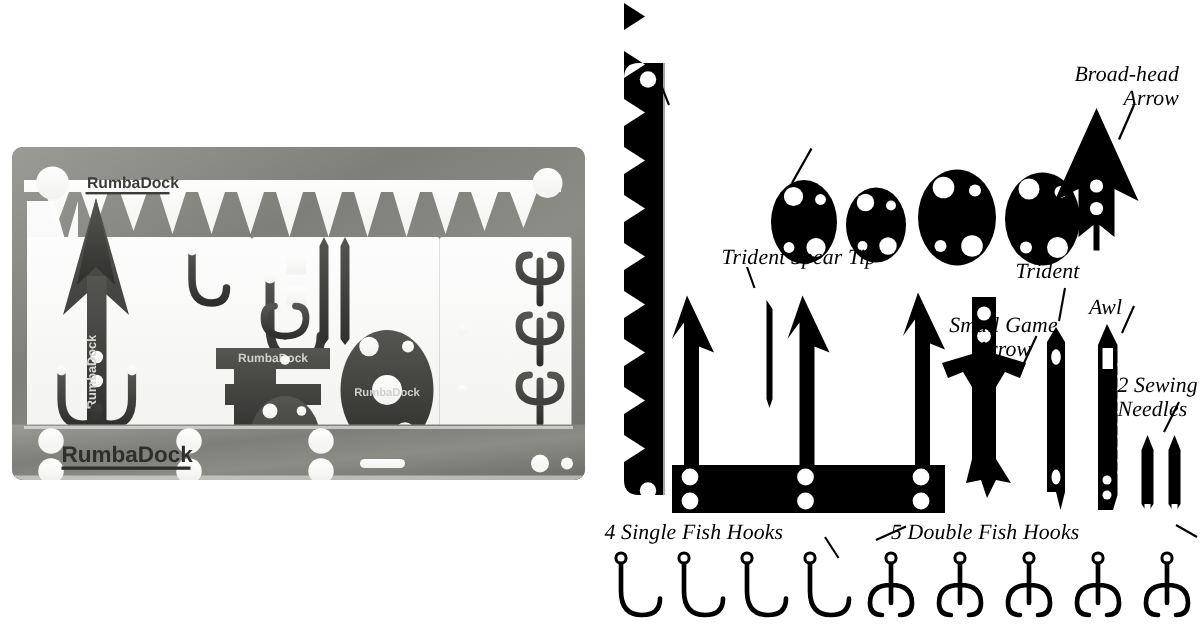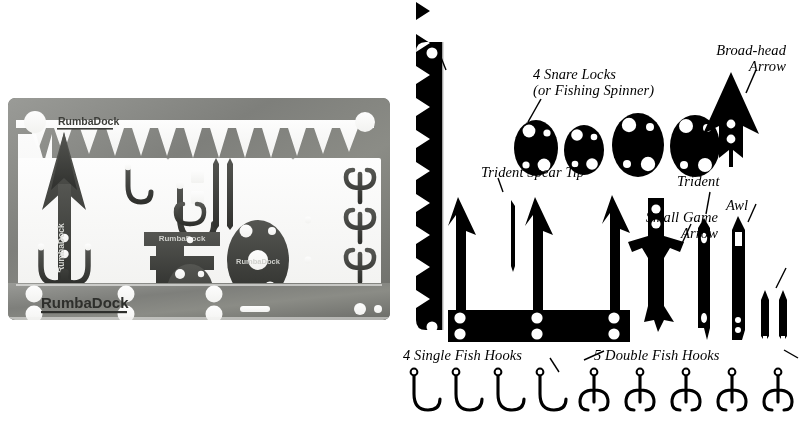--- a/index.html
+++ b/index.html
@@ -9,21 +9,21 @@
   
   .lbl{
     position:absolute;
     font-family:"Liberation Serif","DejaVu Serif",serif;
     font-style:italic;
     color:#000;
     line-height:1.12;
     white-space:pre;
     letter-spacing:.1px;
   }
-  .lbl.c{text-align:right;}
+  .lbl.c{text-align:center;}
   .lbl.r{text-align:right;}
 
   
   #card-photo{
     position:absolute;left:8px;top:98px;width:382px;height:222px;
     background:
       linear-gradient(118deg,rgba(255,255,255,.10) 0%,rgba(0,0,0,.12) 42%,rgba(255,255,255,.07) 66%,rgba(0,0,0,.16) 100%),
       linear-gradient(180deg,#8e8f8c 0%,#7c7d7a 30%,#85867f 55%,#6f706c 100%);
     border-radius:7px;
     box-shadow:0 0 0 1px #6b6c68 inset;
@@ -370,30 +370,30 @@
         <circle cx="288" cy="372" r="3.4"></circle>
           <circle cx="334" cy="372" r="3.4"></circle>
         <circle cx="380" cy="372" r="3.4"></circle>
       </g>
       <line x1="186" y1="360" x2="206" y2="351" stroke="#000" stroke-width="1.4"></line>
       <line x1="386" y1="350" x2="400" y2="358" stroke="#000" stroke-width="1.4"></line>
     </svg>
   </div>
 
 
-  <div class="lbl" style="left:533px;top:66px;font-size:14.5px;"><span>4 Snare Locks</span><br><span>(or Fishing Spinner)</span></div>
 
   <div class="lbl r" style="left:674px;top:24px;width:112px;font-size:14.5px;margin-top:18px;"><span>Broad-head</span><br><span>Arrow</span></div>
 
   <div class="lbl" style="left:481px;top:164px;font-size:14.5px;"><span>Trident Spear Tip</span></div>
 
   <div class="lbl" style="left:677px;top:173px;font-size:14.5px;"><span>Trident</span></div>
 
   <div class="lbl" style="left:726px;top:197px;font-size:14.5px;"><span>Awl</span></div>
 
   <div class="lbl c" style="left:620px;top:209px;width:98px;font-size:14.5px;"><span>Small Game</span><br><span>Arrow</span></div>
 
+  <div class="lbl" style="left:745px;top:249px;font-size:14.5px;"><span>2 Sewing</span><br><span>Needles</span></div>
 
   <div class="lbl" style="left:403px;top:347px;font-size:14.5px;"><span>4 Single Fish Hooks</span></div>
 
   <div class="lbl" style="left:594px;top:347px;font-size:14.5px;"><span>5 Double Fish Hooks</span></div>
 
 </div>
 
 </body></html>

